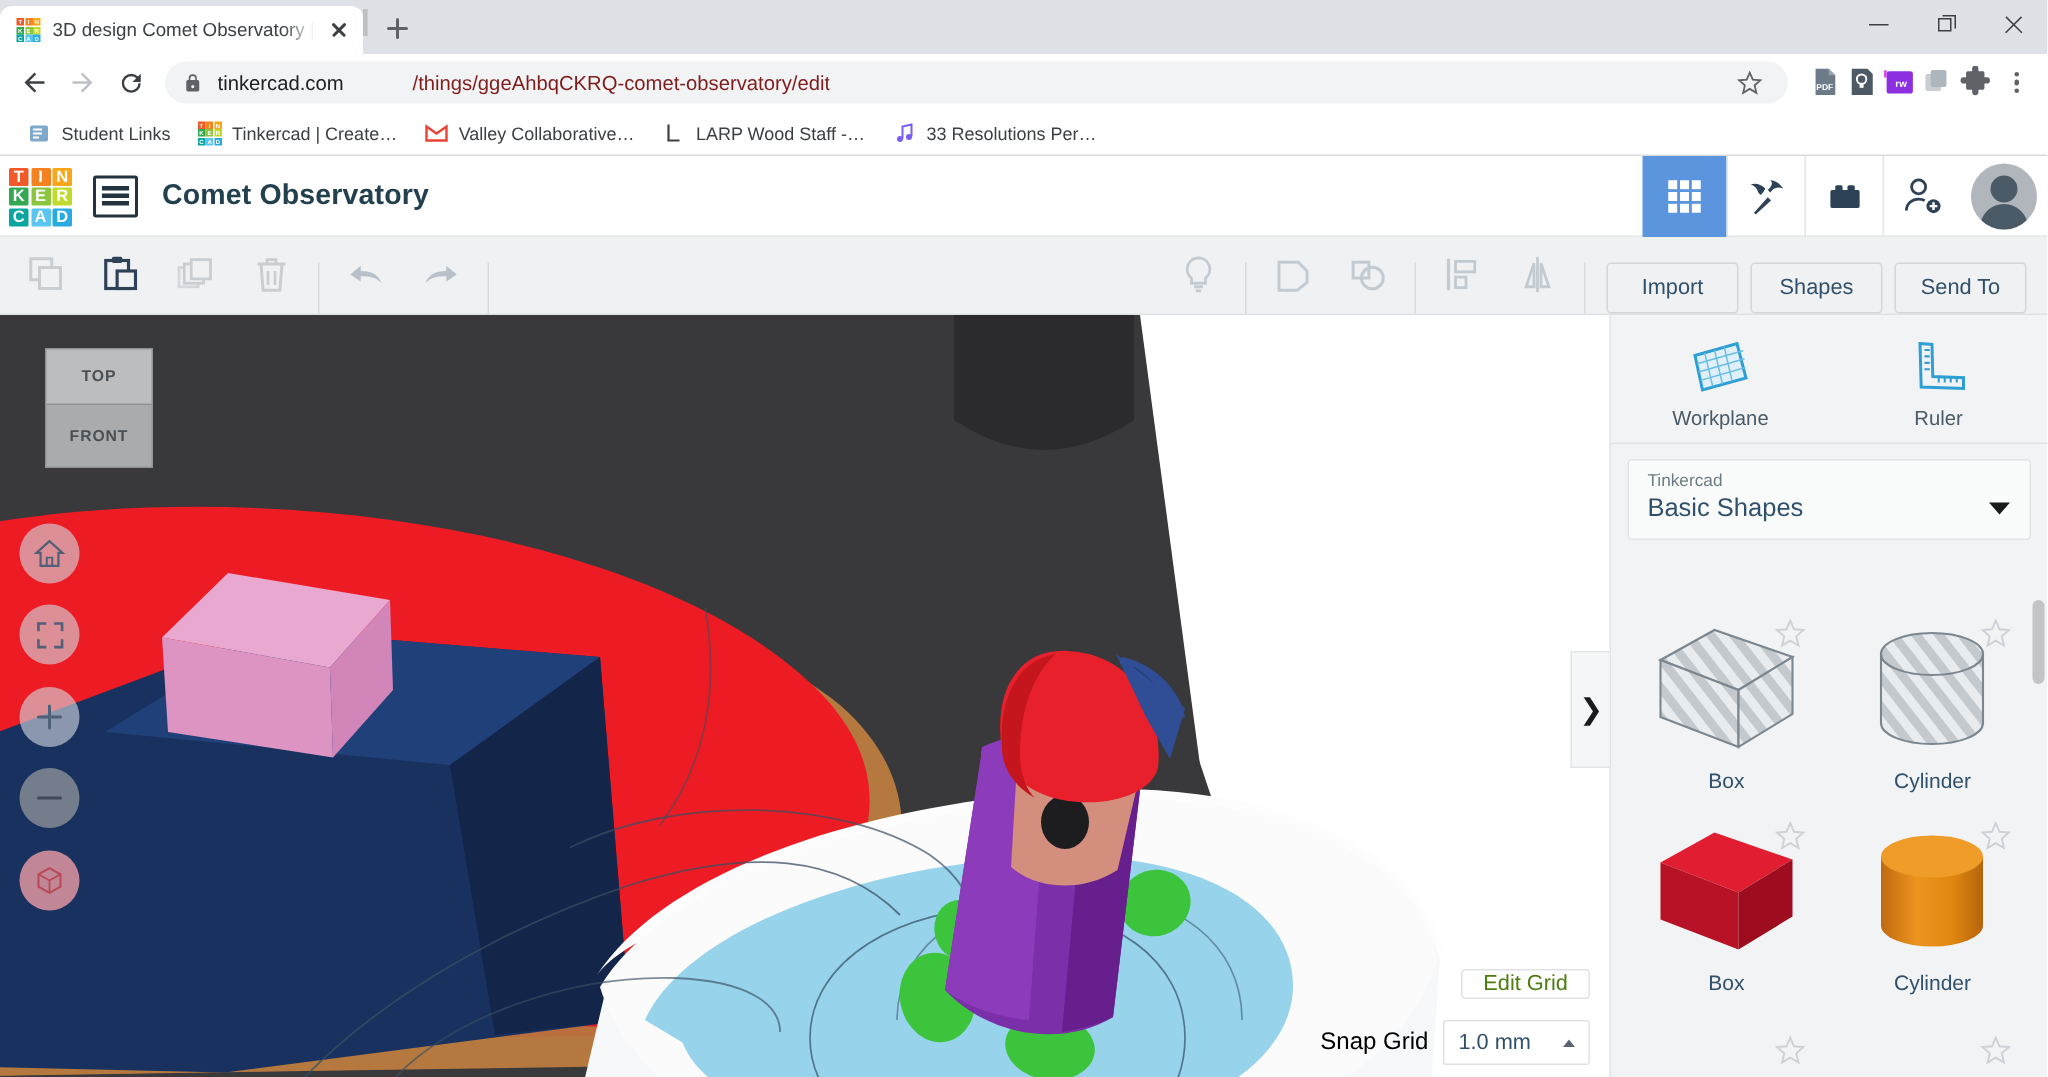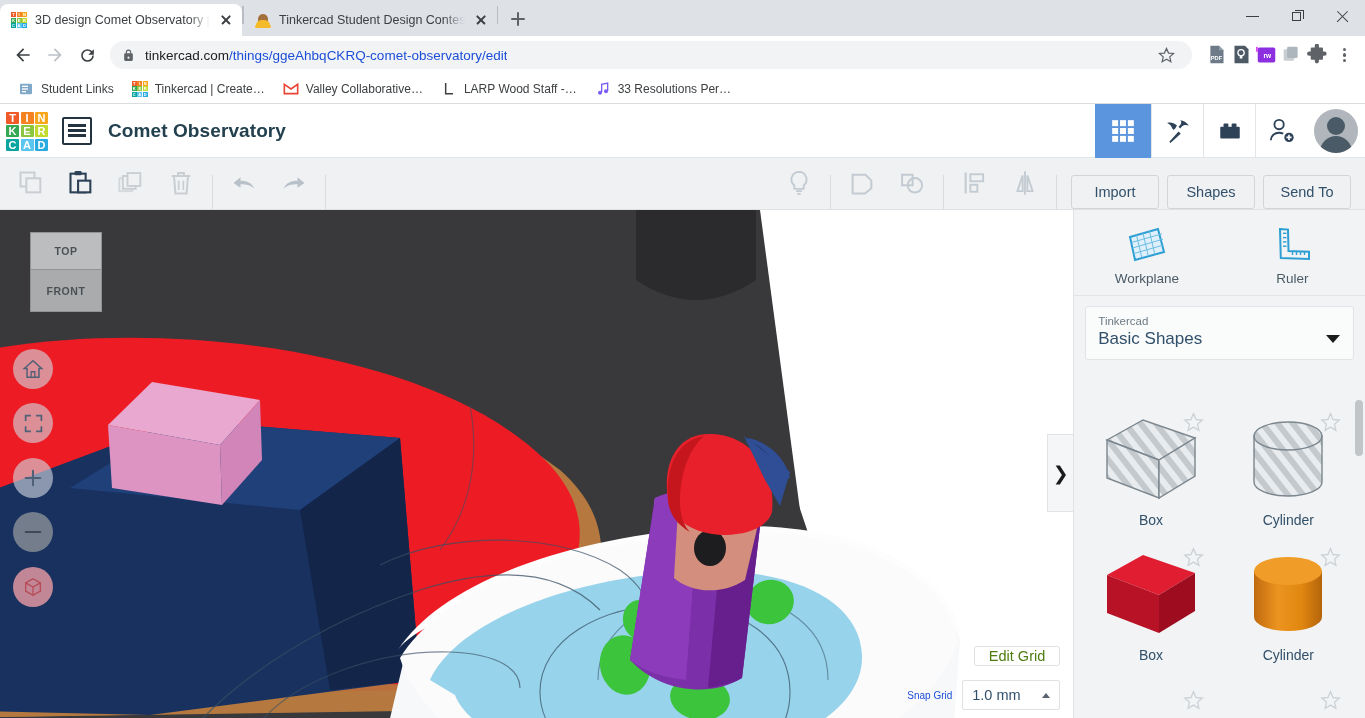--- a/index.html
+++ b/index.html
@@ -101,21 +101,21 @@
             align-items:center; justify-content:center; }
   .navbtn svg { display:block; }
   .omnibox {
     flex:1 1 auto; height:28px; background:#f1f3f4; border-radius:14px;
     display:flex; align-items:center; padding:0 12px; margin:0 6px;
     font-size:13.5px; min-width:0;
   }
   .omnibox .lock { margin-right:10px; display:flex; }
   .url { white-space:nowrap; overflow:hidden; }
   .url .host { color:#202124; }
-  .url .path { color:#1d4ed8; }
+  .url .path { color:#7f1d1d;margin-left:46px; }
   .omnibox-star {
     width:28px; height:28px; display:flex; align-items:center; justify-content:center;
     margin-left:auto; flex:0 0 28px;
   }
   .ext-icons { display:flex; align-items:center; gap:3px; padding-left:6px; }
   .ext { width:22px; height:22px; position:relative; }
   .kebab { width:26px; height:30px; position:relative; }
   .kebab i { position:absolute; left:11.5px; width:3.2px; height:3.2px;
              background:#5f6368; border-radius:50%; }
   .kebab i:nth-child(1){ top:8px; } .kebab i:nth-child(2){ top:13.4px; }
@@ -202,21 +202,21 @@
 
   .edit-grid-btn {
     position:absolute; right:13px; bottom:52px; height:20px; padding:0 14px;
     border:1px solid #dfe2e4; border-radius:3px; background:#fff;
     color:#4d7c0f; font-size:14.5px; display:flex; align-items:center;
   }
   .snap-row {
     position:absolute; right:13px; bottom:8px; display:flex; align-items:center;
     gap:10px;
   }
-  .snap-label { font-size:10px; color:#1d4ed8; }
+  .snap-label { font-size:16px; color:#000000; }
   .snap-select {
     height:30px; width:98px; border:1px solid #dfe2e4; border-radius:2px;
     background:#fff; display:flex; align-items:center; padding:0 9px;
     font-size:14.5px; color:#31506b; justify-content:space-between;
   }
   .caret-up { width:0;height:0;border-left:4.5px solid transparent;
               border-right:4.5px solid transparent;border-bottom:5px solid #5a6470; }
 
   .panel-handle {
     position:absolute; right:0; top:224px; width:26px; height:78px;
@@ -281,27 +281,20 @@
       </span>
       <span class="tab-title">3D design Comet Observatory | T</span>
       <span class="tab-close"></span>
     </div>
 
     <div class="tab-sep"></div>
 
 
     <div class="tab-sep"></div>
 
-    <div class="tab inactive">
-      <span class="favicon">
-        <span class="ib-fav"><span class="face"></span><span class="hat"></span><span class="brim"></span></span>
-      </span>
-      <span class="tab-title">Tinkercad Student Design Contes</span>
-      <span class="tab-close"></span>
-    </div>
 
     <div class="tab-sep"></div>
     <div class="newtab"></div>
 
     <div class="wincontrols">
       <div class="wc wc-min"></div>
       <div class="wc wc-max">
         <span class="sq1"></span>
           <span class="sq2"></span>
       </div>

